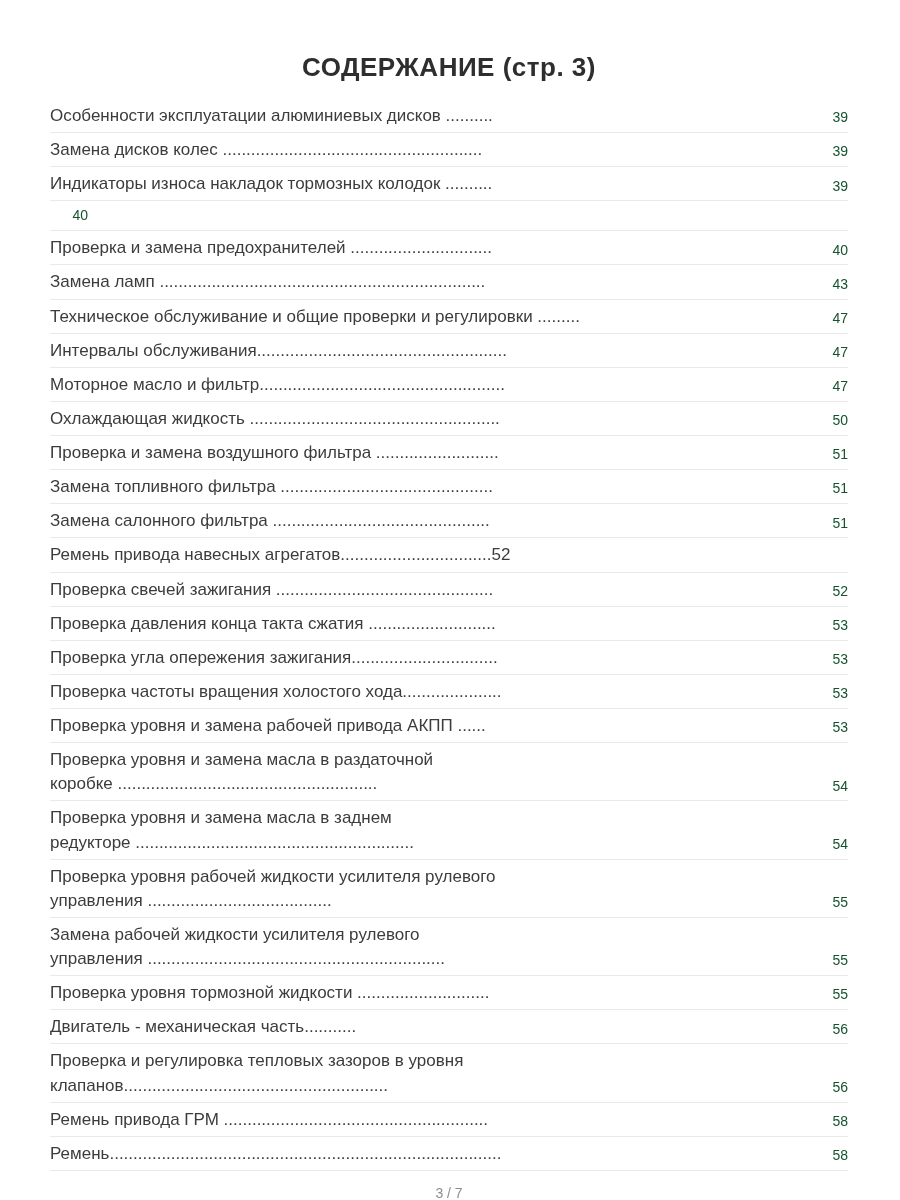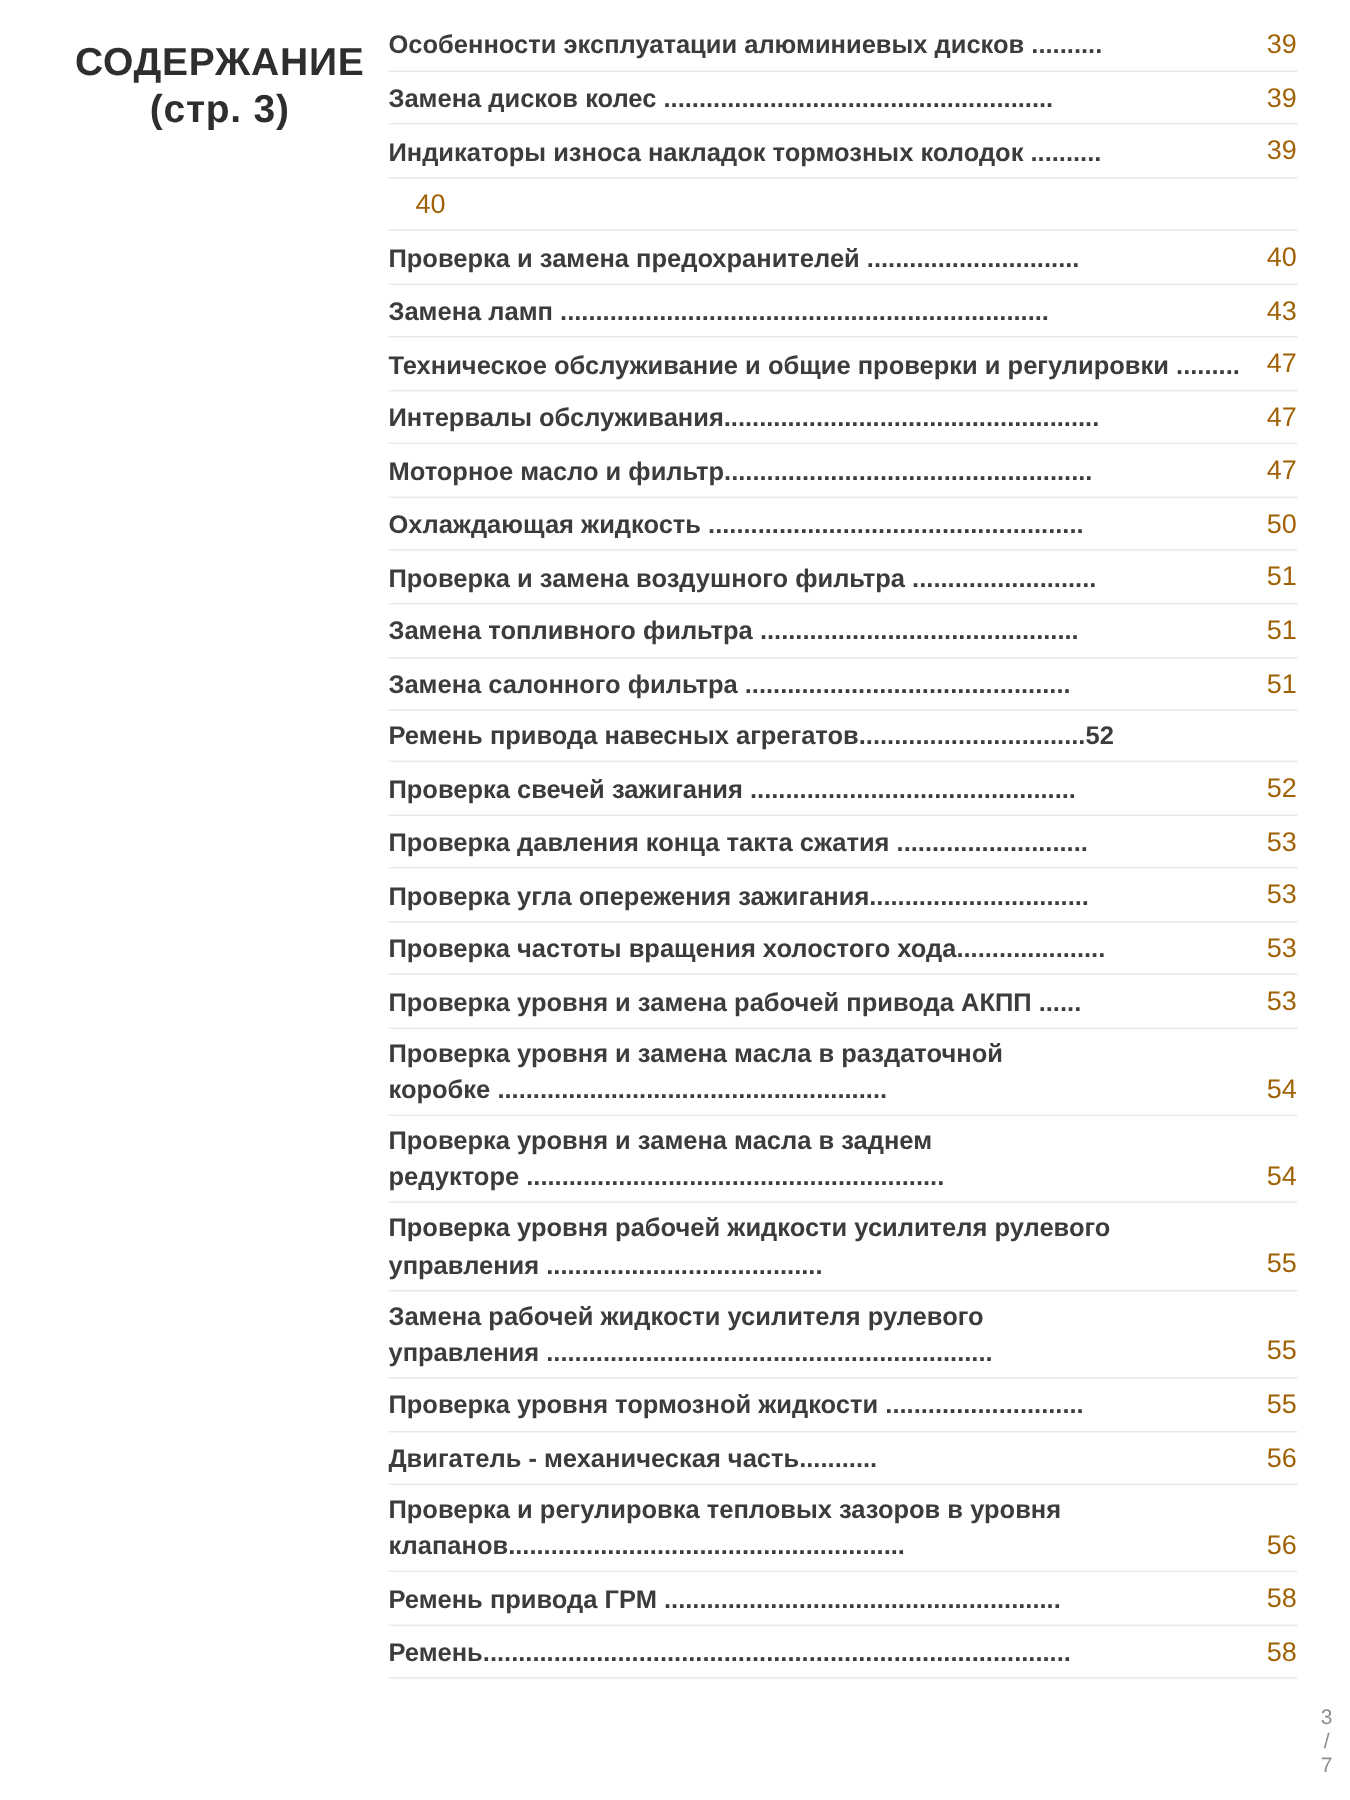--- a/index.html
+++ b/index.html
@@ -11,24 +11,23 @@
     width: 900px;
     height: 1200px;
     font-family: "Liberation Sans", "DejaVu Sans", sans-serif;
     color: #3c3c3c;
     overflow: hidden;
   }
   .page {
     box-sizing: border-box;
     width: 900px;
     height: 1200px;
-    padding: 12px 52px 0 50px;
+    padding: 38px 52px 0 50px;
     display: flex;
-    flex-direction: row;
-    gap: 16px;
+    flex-direction: column;
   }
   .page-title {
     text-align: center;
     font-size: 26px;
     font-weight: bold;
     color: #2e2e2e;
     letter-spacing: 0.5px;
     margin: 14px 0 16px 0;
   }
   .toc-list {
@@ -41,26 +40,25 @@
     padding: 5px 0 4px 0;
     border-bottom: 1px solid #e9e9e9;
   }
   .toc-text {
     font-size: 17px;
     line-height: 1.42;
     color: #3c3c3c;
     white-space: pre-line;
     max-width: 720px;
     word-break: break-word;
-    font-weight: bold;
   }
   .toc-page {
-    font-size: 18px;
+    font-size: 14px;
     line-height: 1.42;
-    color: #a16207;
+    color: #14532d;
     flex: 0 0 auto;
     padding-left: 14px;
     min-width: 24px;
     text-align: right;
   }
   .footer {
     margin-top: auto;
     text-align: center;
     font-size: 14px;
     color: #8d8d8d;

